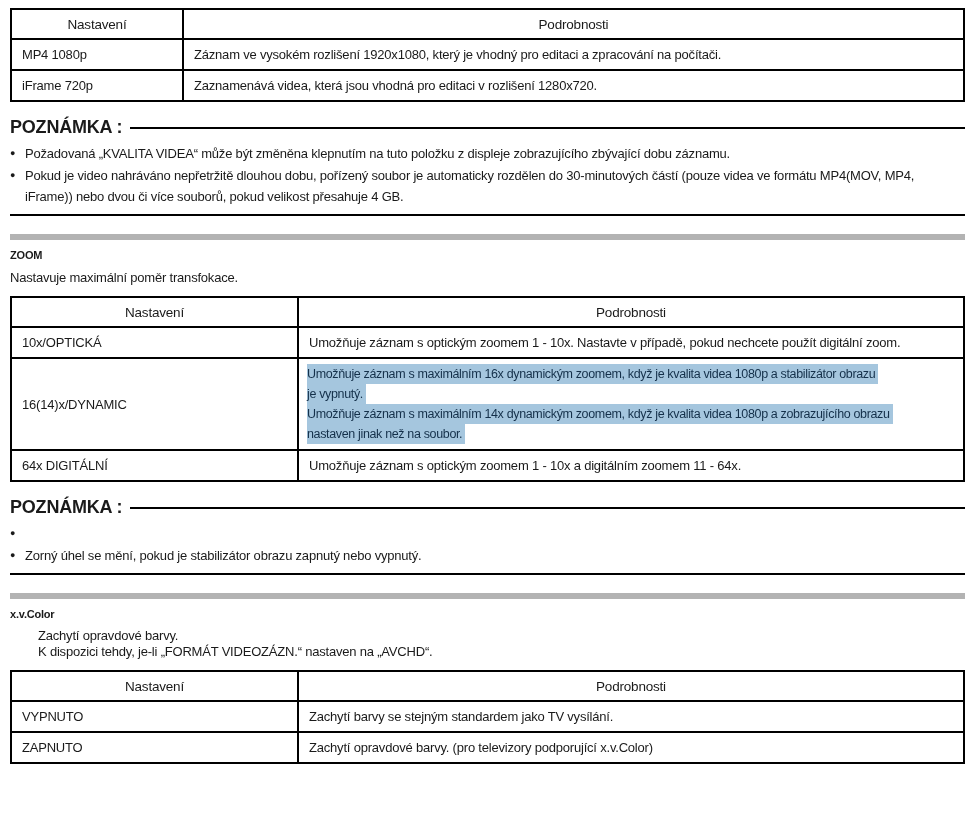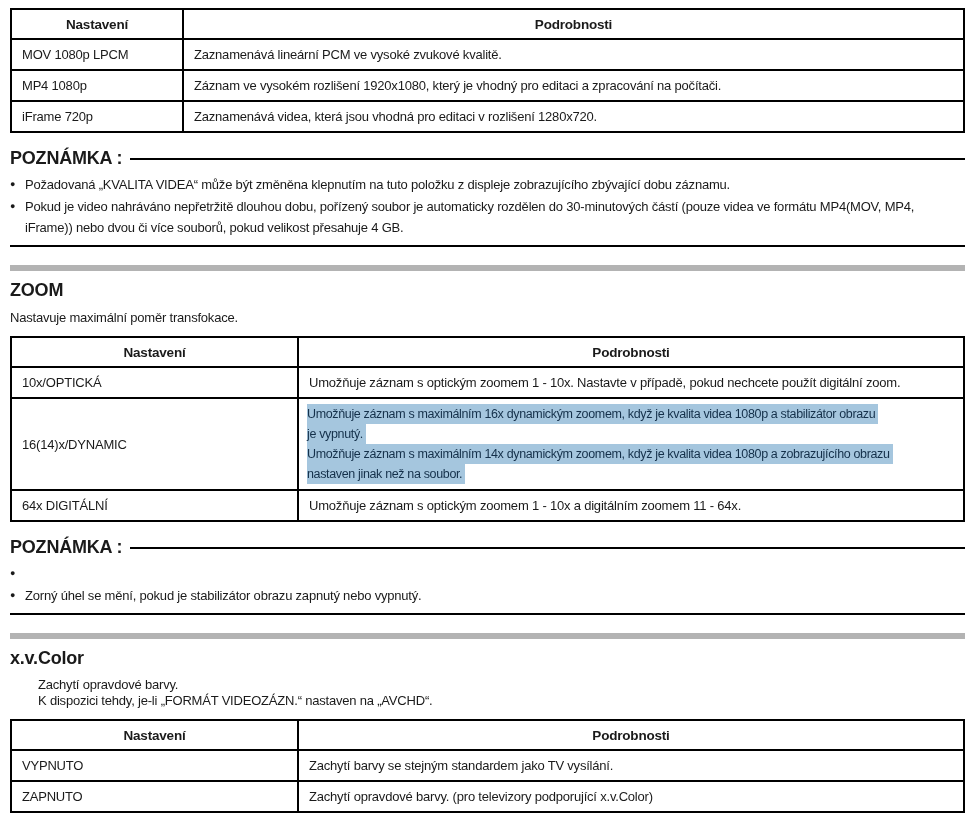--- a/index.html
+++ b/index.html
@@ -15,21 +15,21 @@
     background: #fff;
     padding: 8px 13px 0 10px;
     overflow: hidden;
   }
 
   
   table { width: 100%; border-collapse: collapse; table-layout: fixed; }
   table, th, td { border: 2px solid #000; }
   th {
     font-size: 13.5px;
-    font-weight: bold;
+    font-weight: normal;
     height: 30px;
     padding: 4px;
     text-align: center;
   }
   td {
     font-size: 13px;
     padding: 7px 10px;
     vertical-align: middle;
     white-space: nowrap;
     overflow: hidden;
@@ -43,21 +43,21 @@
   .note-title { font-size: 18px; font-weight: bold; white-space: nowrap; }
   .note-header .rule { flex: 1; height: 2px; background: #000; margin-left: 8px; }
   .note-list { margin: 5px 0 0 0; padding: 0; list-style: none; }
   .note-list li { display: flex; font-size: 13px; line-height: 21px; margin-top: 1px; }
   .bullet { flex: 0 0 15px; width: 15px; font-size: 9px; line-height: 21px; }
   .note-text { white-space: normal; }
   .note-bottom-rule { height: 2px; background: #000; margin-top: 7px; }
 
   
   .gray-bar { height: 6px; background: #b3b3b3; margin-top: 18px; }
-  .section-title { font-size: 18px; font-weight: bold; margin-top: 9px; }
+  .section-title { font-size: 11px; font-weight: bold; margin-top: 9px; }
   .section-desc { font-size: 13px; margin-top: 9px; }
   .desc-line { font-size: 13px; line-height: 15.5px; }
   .desc-block { margin-top: 8px; margin-bottom: 11px; margin-left: 28px; }
 
   .mt-table { margin-top: 11px; }
 
   
   .hl-line {
     display: block;
     width: fit-content;
@@ -73,24 +73,20 @@
 </head>
 <body>
 
 <div class="page">
 
   <table>
     <tbody>
         <tr>
       <th class="col-setting-1">Nastavení</th>
       <th>Podrobnosti</th>
-    </tr>
-    <tr>
-      <td>MOV 1080p LPCM</td>
-      <td>Zaznamenává lineární PCM ve vysoké zvukové kvalitě.</td>
     </tr>
     <tr>
       <td>MP4 1080p</td>
       <td>Záznam ve vysokém rozlišení 1920x1080, který je vhodný pro editaci a zpracování na počítači.</td>
     </tr>
     <tr>
       <td>iFrame 720p</td>
       <td>Zaznamenává videa, která jsou vhodná pro editaci v rozlišení 1280x720.</td>
     </tr>
   </tbody>

